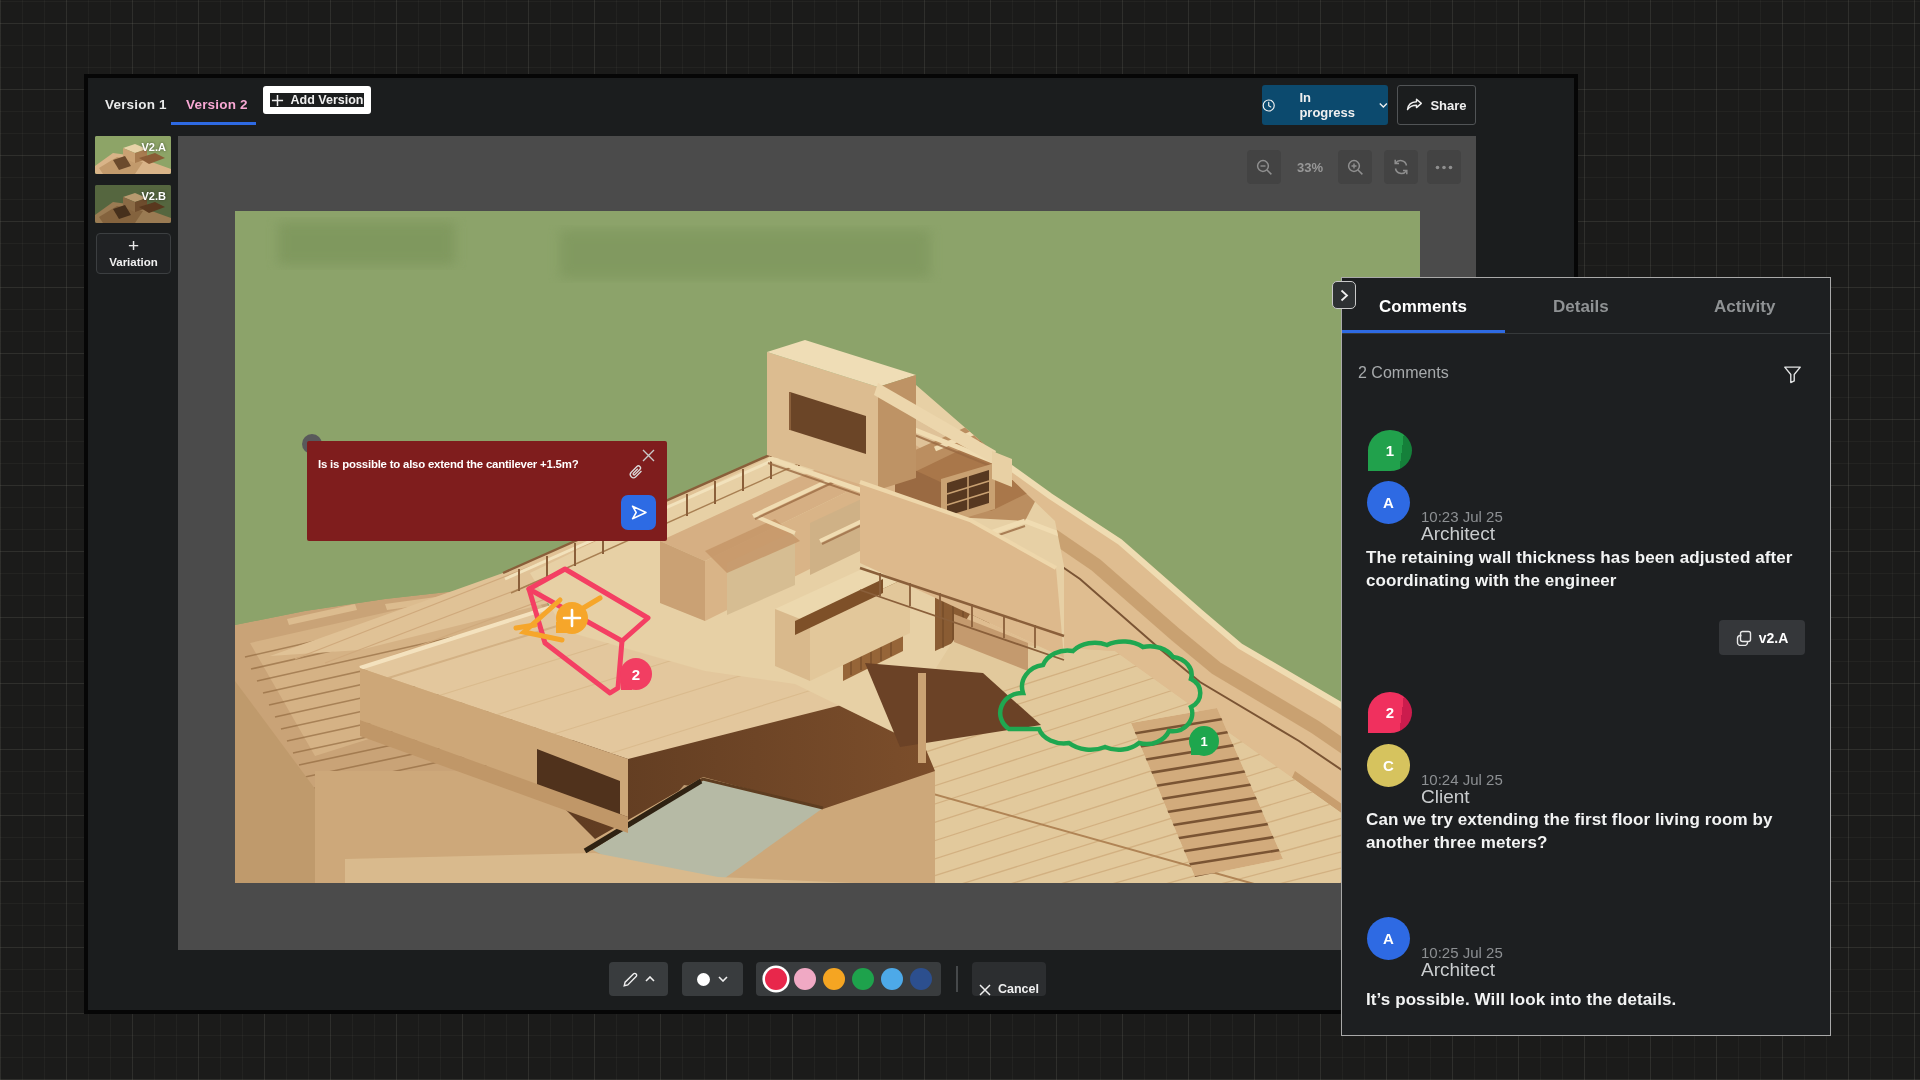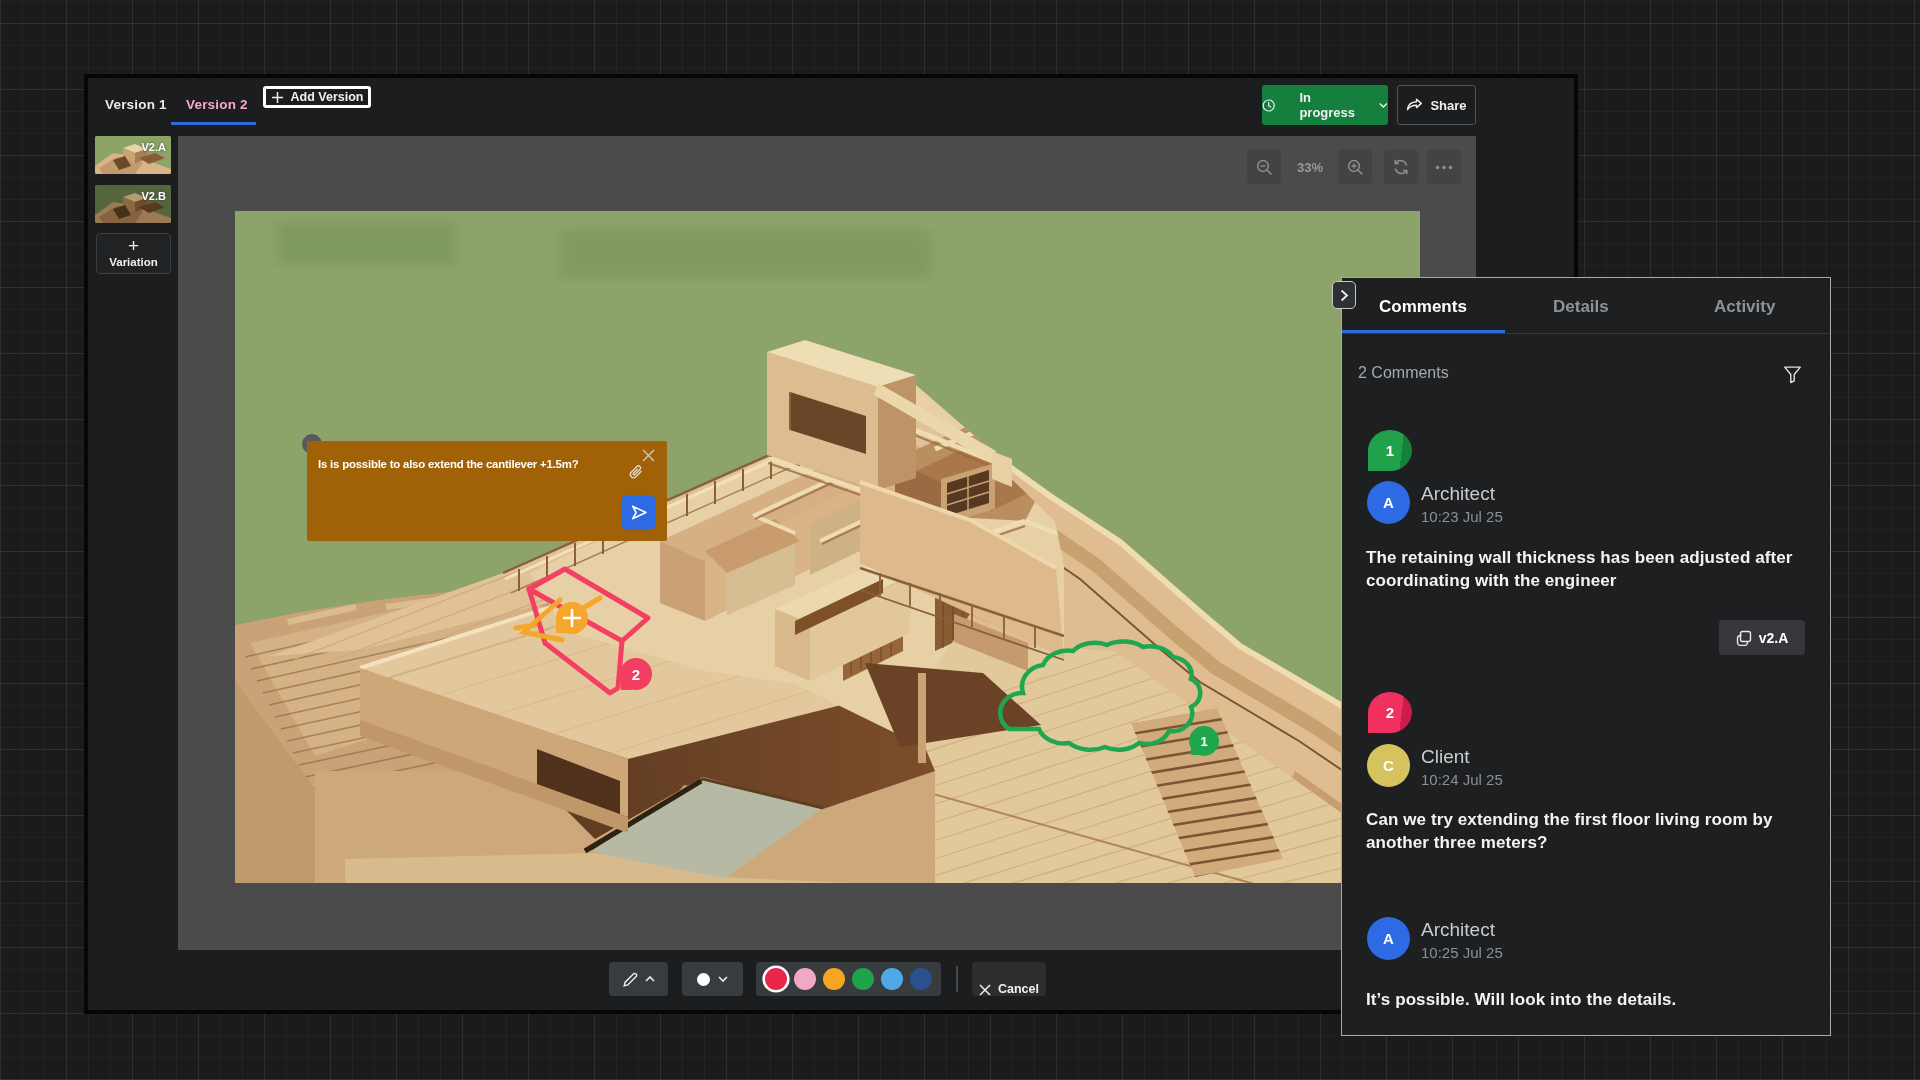--- a/index.html
+++ b/index.html
@@ -17,23 +17,23 @@
 
   
   #win { left:88px; top:78px; width:1486px; height:932px; background:#1b1d1e; box-shadow:0 0 0 4px #060606; }
   #canvas { left:178px; top:136px; width:1298px; height:814px; background:#4b4b4b; }
 
   
   .tab { font-size:13.5px; font-weight:bold; color:#e9eaea; letter-spacing:.2px; }
   #tab1 { left:105px; top:97px; }
   #tab2 { left:186px; top:97px; }
   #tabline { left:171px; top:122px; width:85px; height:3px; background:#2e6ae3; }
-  #addver { left:263px; top:86px; width:108px; height:22px; border:3px solid #ffffff; border-radius:3px; color:#efefef; font-size:12.5px; font-weight:bold; display:flex; align-items:center; justify-content:center; gap:7px; }
+  #addver { left:263px; top:86px; width:108px; height:28px; border:7px solid #ffffff; border-radius:3px; color:#efefef; font-size:12.5px; font-weight:bold; display:flex; align-items:center; justify-content:center; gap:7px; }
   #addver svg { width:13px; height:13px; }
-  #inprog { left:1262px; top:85px; width:126px; height:40px; background:#15803d; border-radius:3px; color:#f0f0f0; font-size:13px; font-weight:bold; display:flex; align-items:center; justify-content:center; gap:24px; }
+  #inprog { left:1262px; top:85px; width:126px; height:40px; background:#0c4a6e; border-radius:3px; color:#f0f0f0; font-size:13px; font-weight:bold; display:flex; align-items:center; justify-content:center; gap:24px; }
   #share { left:1397px; top:85px; width:79px; height:40px; border:1px solid #515456; border-radius:3px; color:#f0f0f0; font-size:13px; font-weight:bold; display:flex; align-items:center; justify-content:center; gap:7px; }
 
   
   .thumb { left:95px; width:76px; height:38px; border-radius:2px; overflow:hidden; }
   .thumb .lbl { position:absolute; right:5px; top:5px; color:#fff; font-size:11px; font-weight:bold; text-shadow:0 0 3px rgba(0,0,0,.5); }
   #thumbA { top:136px; background:#8da467; }
   #thumbB { top:185px; background:#4f5e3c; }
   #varbtn { left:96px; top:233px; width:75px; height:41px; border:1px solid #3c3f41; border-radius:4px; background:#202224; color:#f0f0f0; text-align:center; }
   #varbtn .plus { font-size:19px; font-weight:normal; line-height:19px; margin-top:2px; color:#e8e8e8;}
   #varbtn .vl { font-size:11.5px; font-weight:bold; margin-top:1px; }
@@ -42,33 +42,33 @@
   .zbtn { top:150px; width:34px; height:34px; background:#434343; border-radius:4px; display:flex; align-items:center; justify-content:center; color:#8f8f8f; }
   #zpct { left:1293px; top:150px; width:34px; height:34px; display:flex; align-items:center; justify-content:center; color:#989898; font-size:13px; font-weight:bold; }
 
   
   .tbtn { top:962px; height:34px; background:#393c3e; border-radius:4px; display:flex; align-items:center; justify-content:center; }
   #cancelbtn { left:972px; top:962px; width:74px; height:34px; background:#2c2e30; border-radius:4px; color:#f0f0f0; font-size:12.5px; font-weight:bold; display:flex; align-items:flex-end; justify-content:center; gap:7px; }
   .sw { width:22px; height:22px; border-radius:50%; }
 
   
   #cdot { left:302px; top:434px; width:20px; height:20px; border-radius:50%; background:#59595b; }
-  #cbox { left:307px; top:441px; width:360px; height:100px; background:#a16207; border-radius:2px; color:#fff; }
+  #cbox { left:307px; top:441px; width:360px; height:100px; background:#7f1d1d; border-radius:2px; color:#fff; }
   #cbox .txt { position:absolute; left:11px; top:17px; white-space:nowrap; font-size:11.4px; font-weight:bold; letter-spacing:-0.2px; }
   #sendbtn { position:absolute; right:11px; bottom:11px; width:35px; height:35px; background:#2d6be4; border-radius:7px; display:flex; align-items:center; justify-content:center; }
 
   
   #panel { left:1341px; top:277px; width:490px; height:759px; background:#1d1f21; border:1px solid #a9a9a9; }
   #collapse { left:1332px; top:281px; width:24px; height:28px; background:#2e3133; border:1px solid #c9c9c9; border-radius:5px; display:flex; align-items:center; justify-content:center; }
   .ptab { font-size:17px; font-weight:bold; }
   #ptabline { left:1342px; top:330px; width:163px; height:3px; background:#2e6ae3; }
   #ptabsep { left:1342px; top:333px; width:488px; height:1px; background:#36393b; }
   .pin { width:44px; height:41px; border-radius:50% 50% 50% 0; color:#fff; font-weight:bold; display:flex; align-items:center; justify-content:center; }
   .avatar { width:43px; height:43px; border-radius:50%; color:#fff; font-weight:bold; font-size:15px; display:flex; align-items:center; justify-content:center; }
-  .uname { color:#c9ccce; font-size:19px; }
+  .uname { color:#c9ccce; font-size:19px;margin-top:40px; }
   .udate { color:#8d9093; font-size:15px; }
   .ctext { color:#f2f3f3; font-size:17px; font-weight:bold; letter-spacing:.1px; line-height:23px; }
   #chip { left:1719px; top:620px; width:86px; height:35px; background:#35373a; border-radius:4px; color:#fff; font-size:14px; font-weight:bold; display:flex; align-items:center; justify-content:center; gap:7px; }
 </style>
 </head>
 <body>
   <div id="win" class="abs"></div>
   <div id="canvas" class="abs"></div>
 
   <svg id="scene" class="abs" style="left:235px; top:211px;" width="1185" height="672" viewBox="0 0 1185 672">

